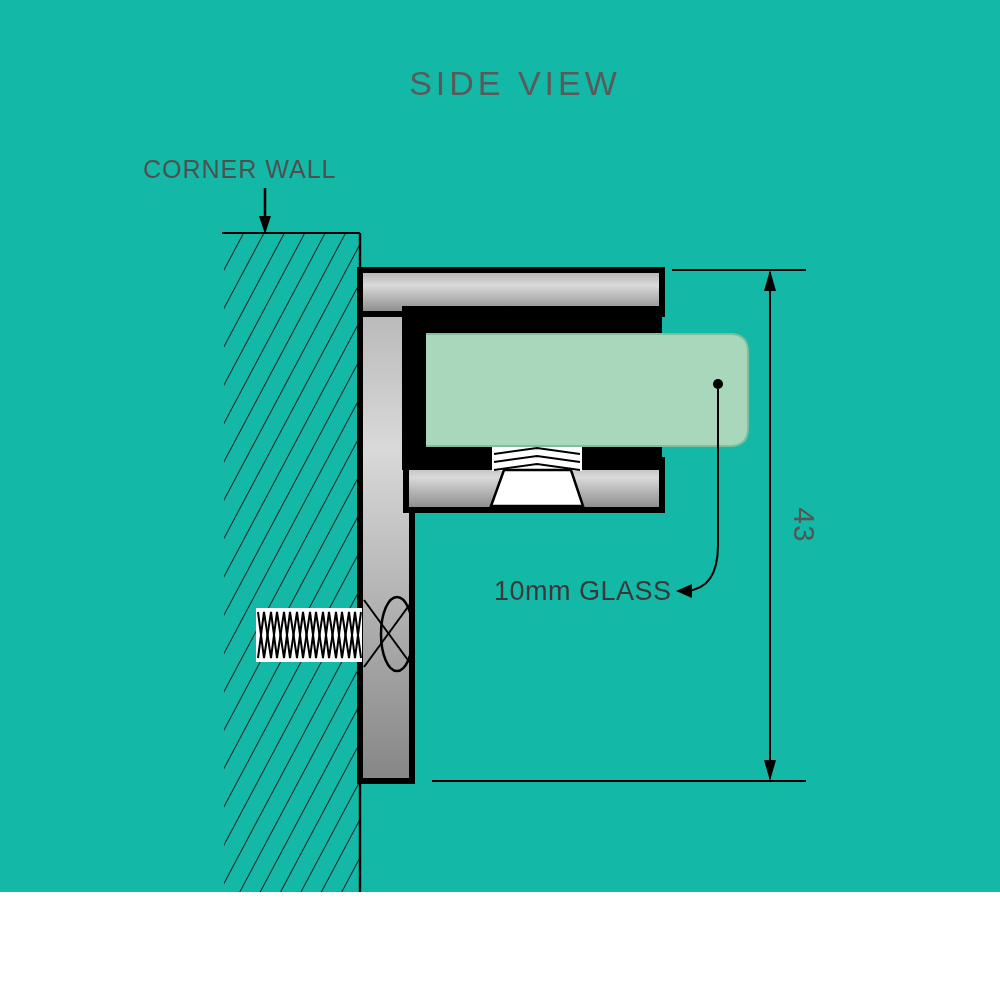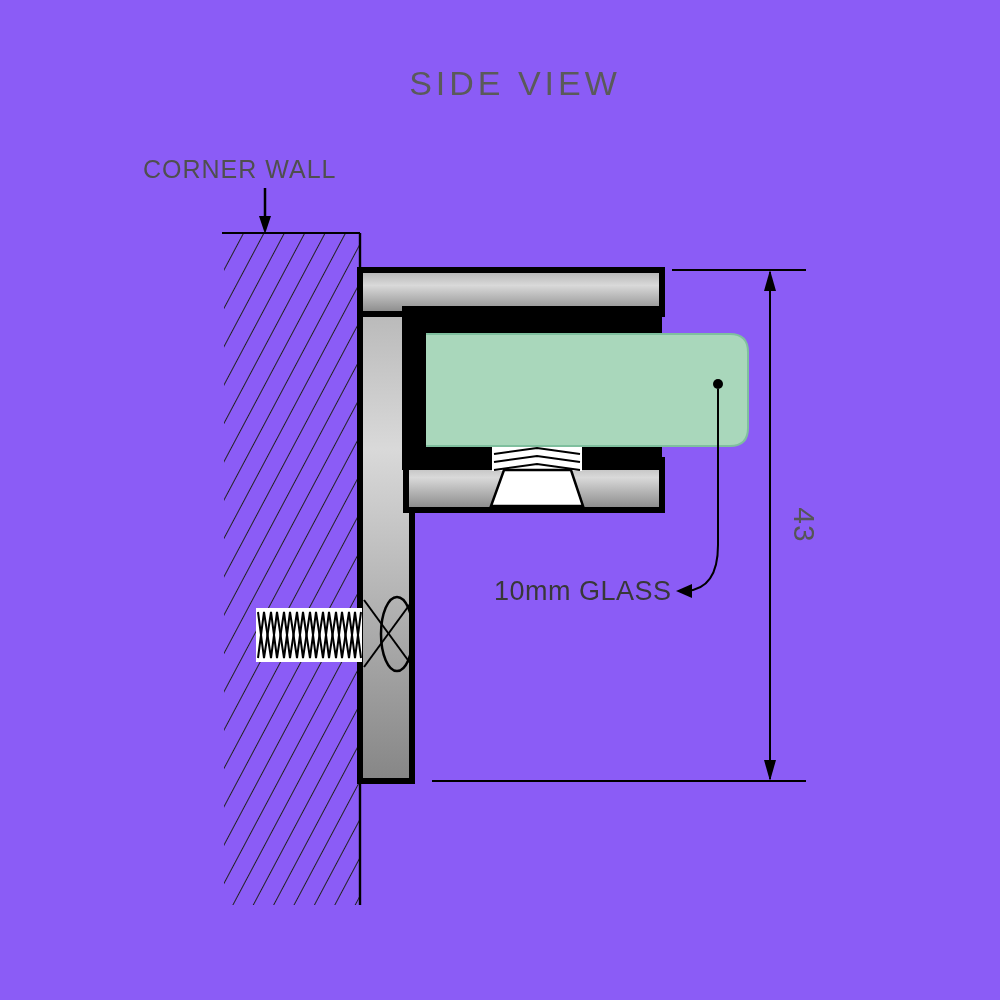--- a/index.html
+++ b/index.html
@@ -1,17 +1,17 @@
 <!DOCTYPE html>
 <html><head>
 <meta charset="utf-8">
 <style>
   html, body { margin: 0; padding: 0; background: #ffffff; }
   .stage {
-    width: 1000px; height: 1000px; position: relative; background: #8b5cf6;
+    width: 1000px; height: 892px; position: relative; background: #14b8a6;
     font-family: "Liberation Sans", sans-serif;
   }
   svg text { font-family: "Liberation Sans", sans-serif; }
   .title-text { font-size: 34px; letter-spacing: 4px; }
   .callout-text { font-size: 25px; letter-spacing: 1px; }
   .glass-text { font-size: 27px; letter-spacing: 0.5px; }
   .dim-text { font-size: 30px; letter-spacing: 1px; }
 </style>
 </head>
 <body>

